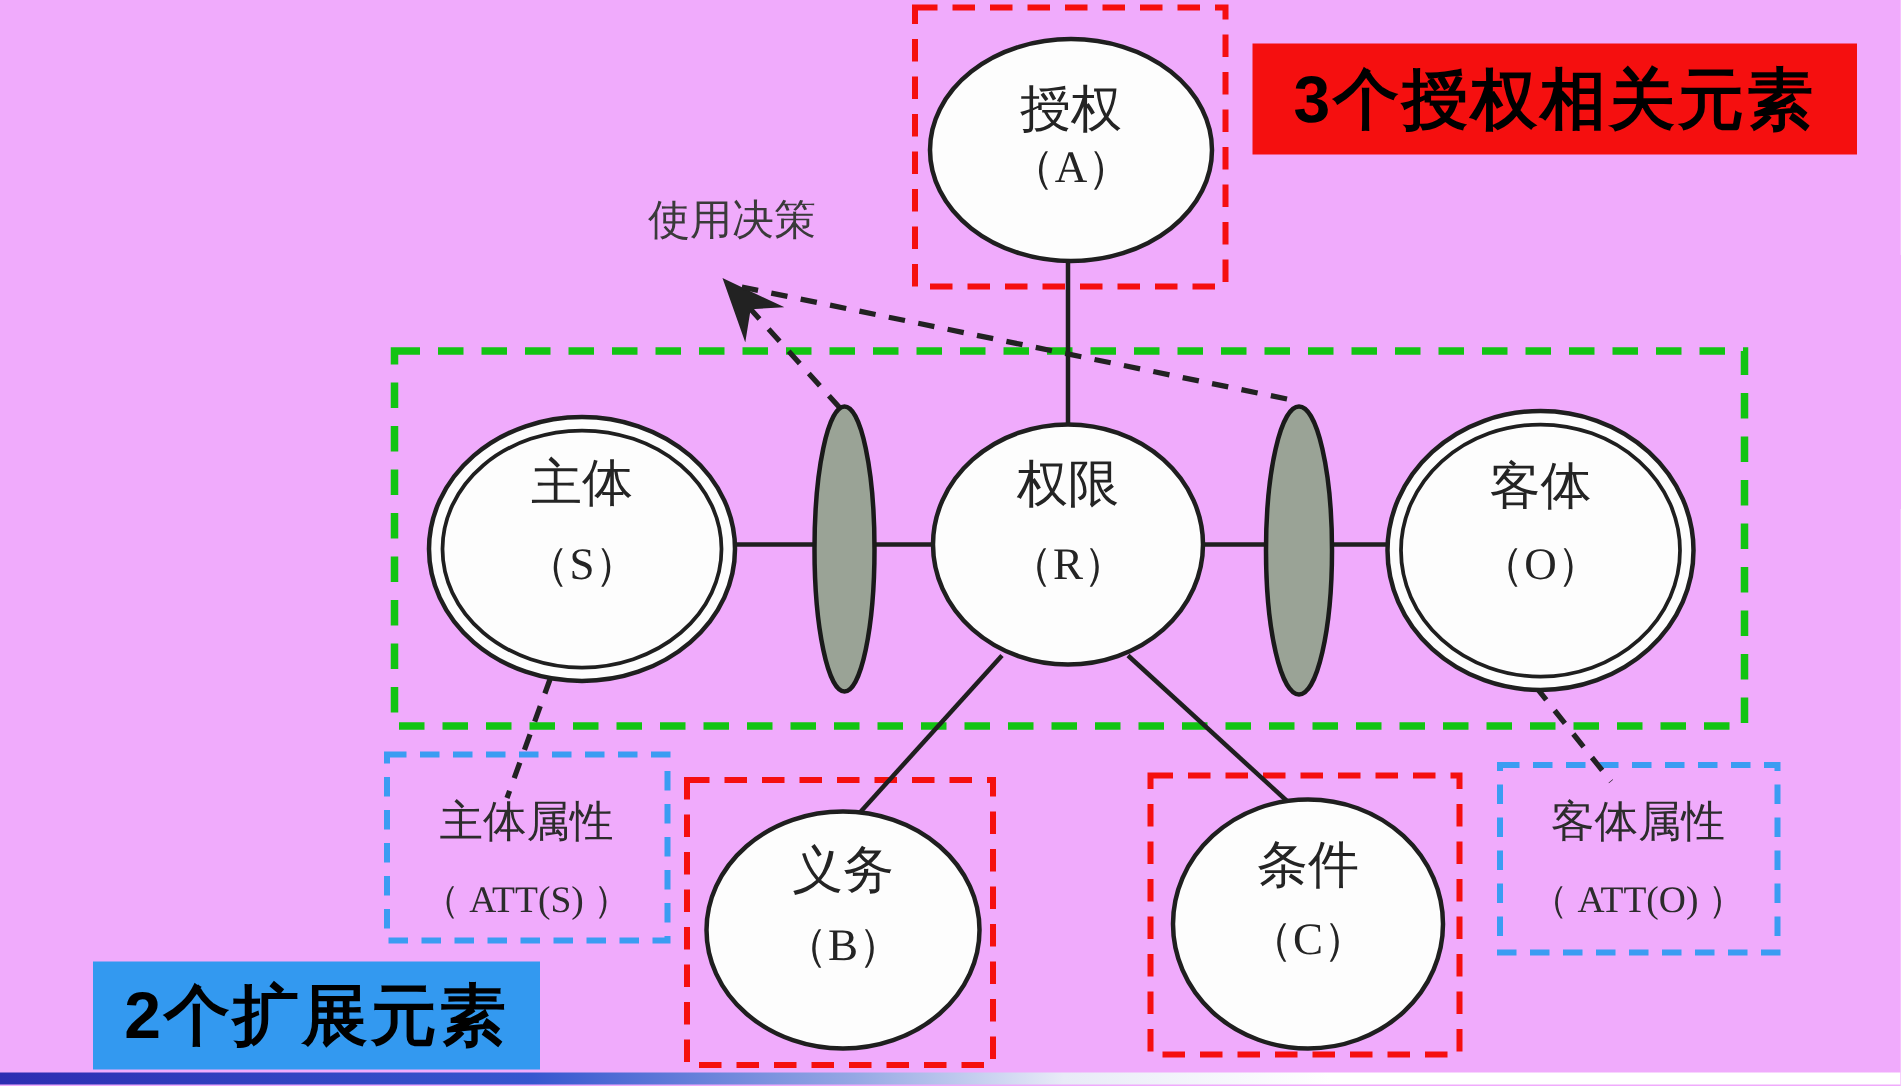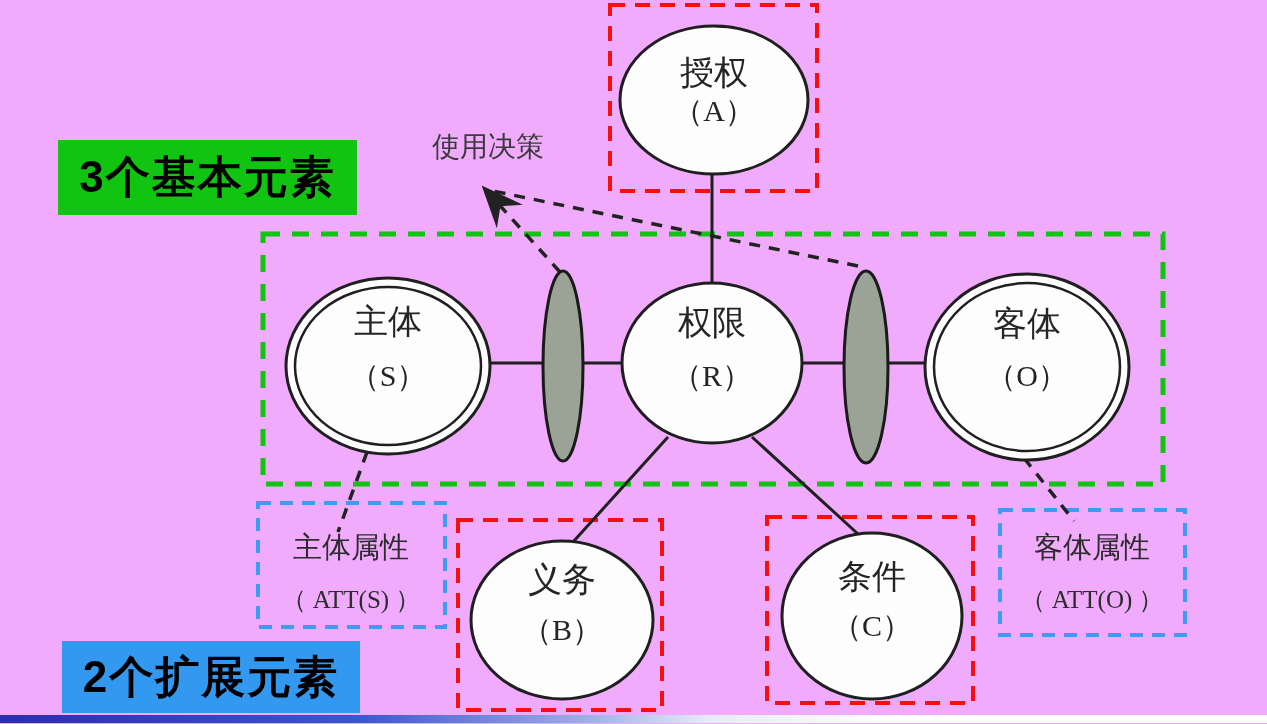--- a/index.html
+++ b/index.html
@@ -112,24 +112,24 @@
     <text class="node-sym" x="872" y="636">（C）</text>
 
     <text class="anno" x="488" y="156">使用决策</text>
 
     <text class="attr1" x="351" y="557">主体属性</text>
     <text class="attr2" x="351" y="608">（ ATT(S) ）</text>
     <text class="attr1" x="1092" y="557">客体属性</text>
     <text class="attr2" x="1092" y="608">（ ATT(O) ）</text>
   </svg>
 
+  <div class="tag-label tag-auth" style="background:#f50f0f;">
+    <span>3个授权相关元素</span>
+  </div>
 
-  <div class="tag-label tag-basic" style="background:#12c412;">
-    <span>3个基本元素</span>
-  </div>
 
   <div class="tag-label tag-ext" style="background:#3399f0;">
     <span>2个扩展元素</span>
   </div>
 
   <div class="bottom-bar"></div>
 
 </div>
 
 </body></html>

